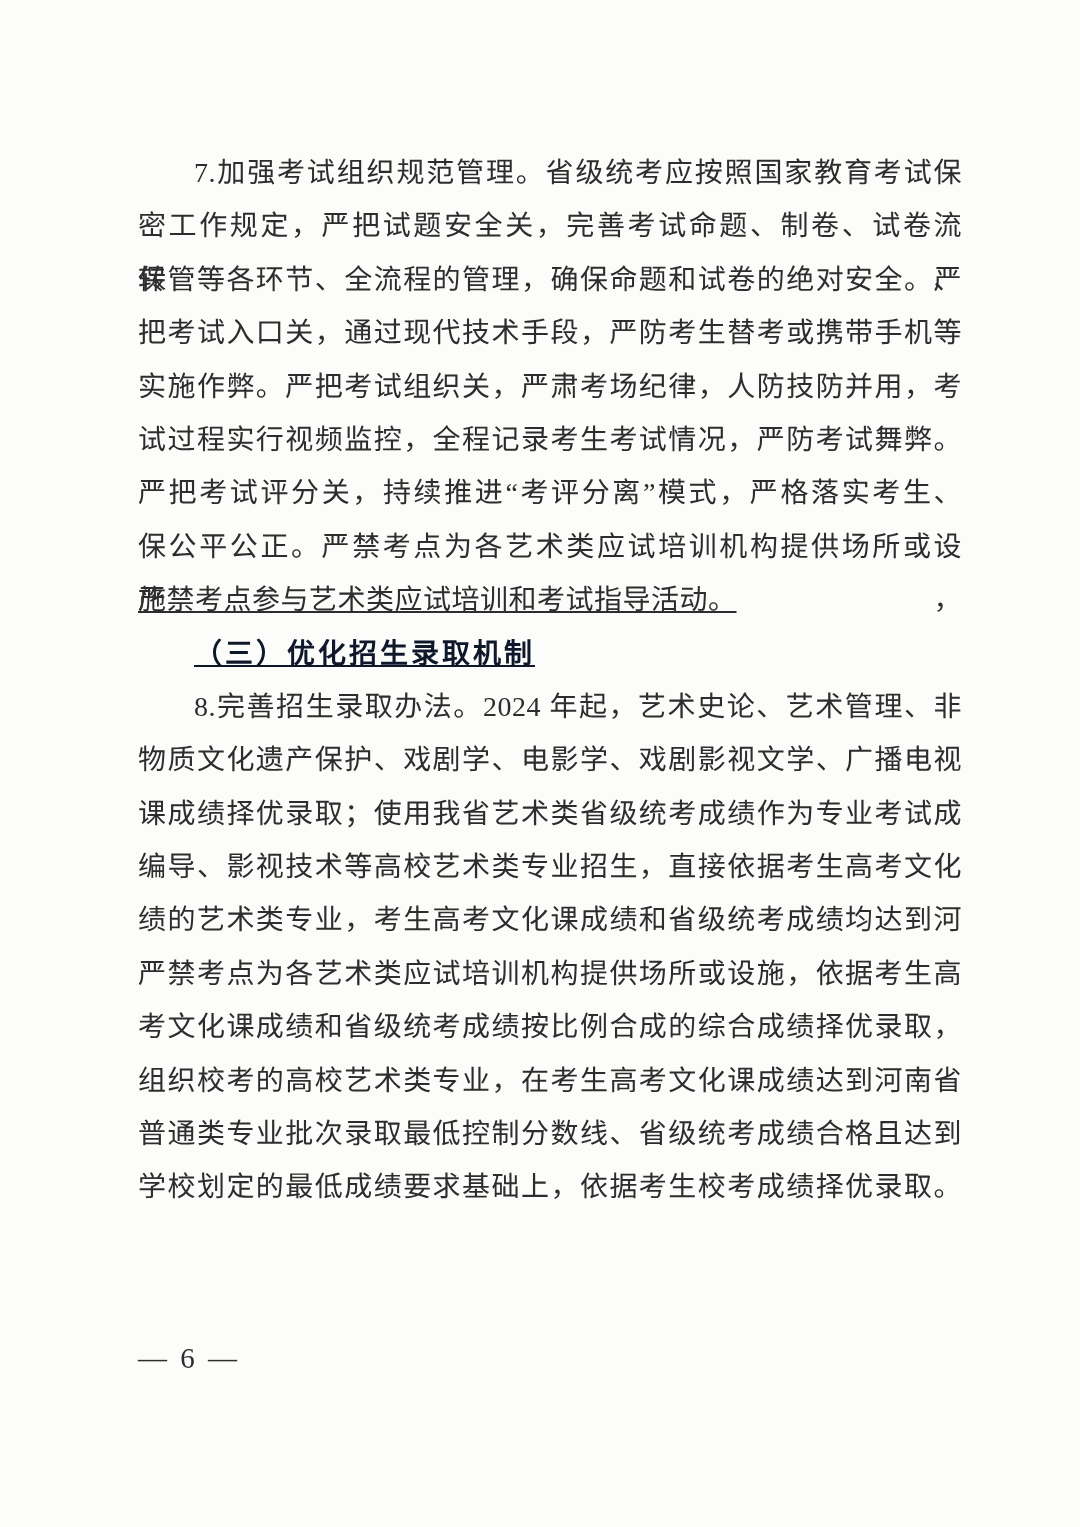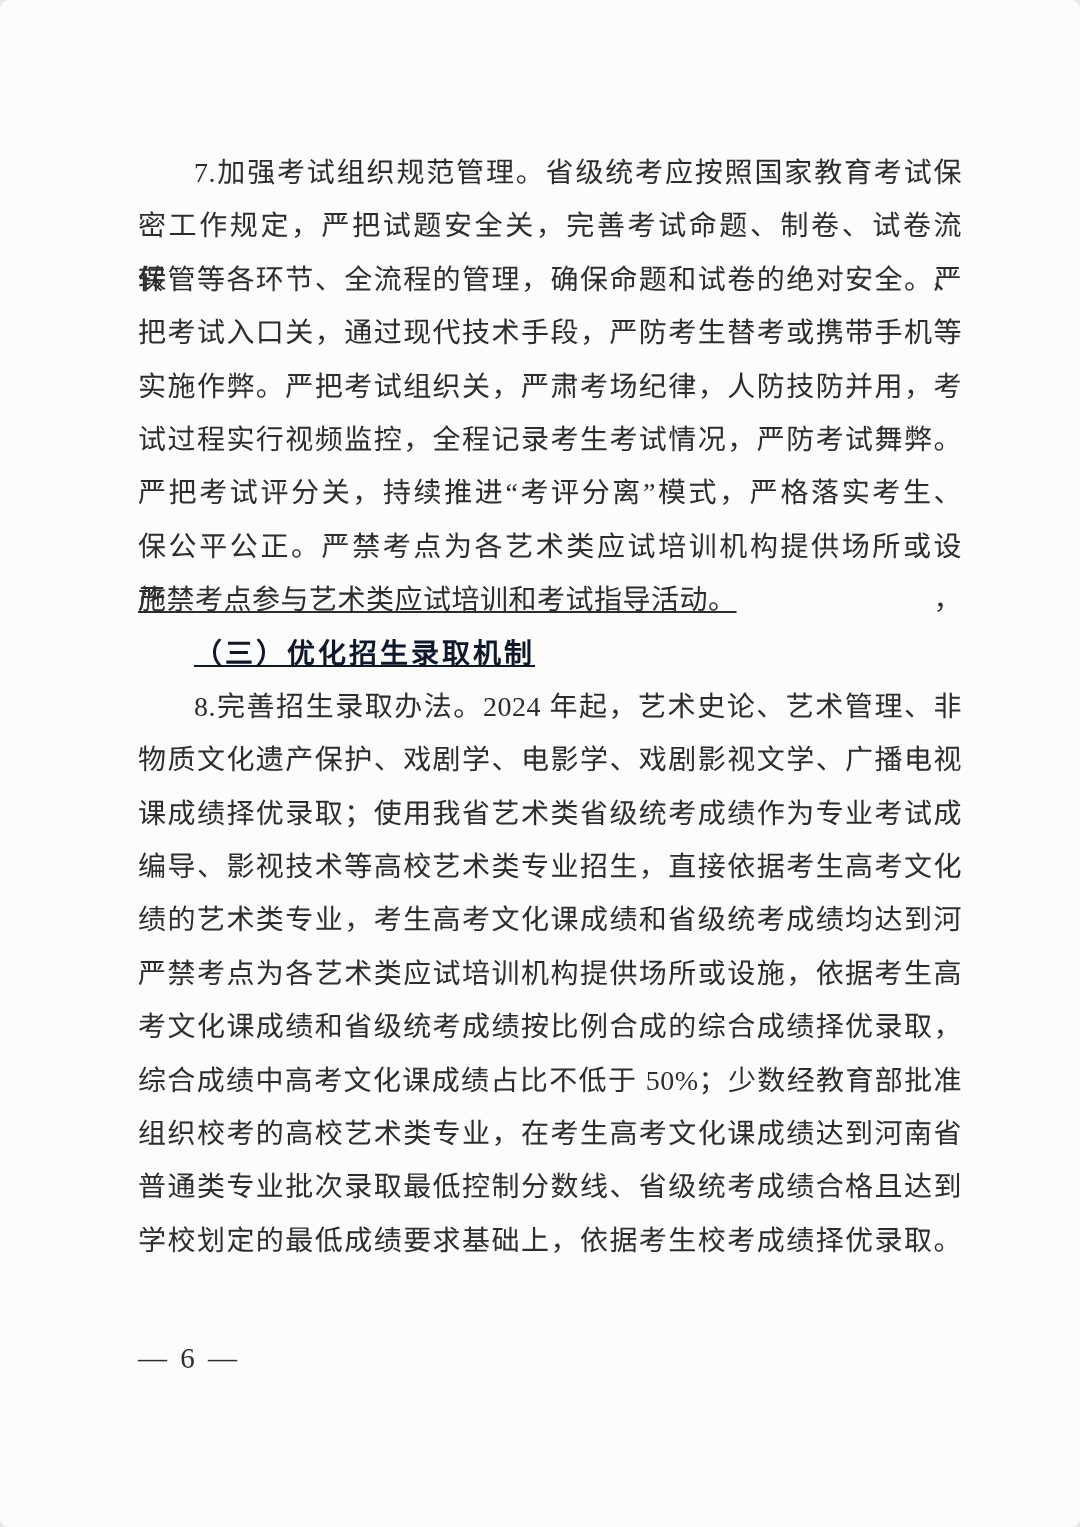--- a/index.html
+++ b/index.html
@@ -8,21 +8,20 @@
     background: #e8e8e6;
   }
   .page {
     position: relative;
     width: 1080px;
     height: 1527px;
     margin: 0 auto;
     background: #fcfcfb;
     overflow: hidden;
     font-family: "Liberation Serif", "DejaVu Serif", serif;
-    border-radius: 9px;
   }
   .doc-body {
     position: absolute;
     left: 138px;
     top: 146px;
     width: 824px;
   }
   .line {
     height: 53.4px;
     line-height: 53.4px;
@@ -73,19 +72,18 @@
       <div class="line fill">保公平公正。严禁考点为各艺术类应试培训机构提供场所或设施，</div>
       <div class="line endline">严禁考点参与艺术类应试培训和考试指导活动。</div>
       <div class="line endline indent heading">（三）优化招生录取机制</div>
       <div class="line fill indent">8.完善招生录取办法。2024 年起，艺术史论、艺术管理、非</div>
       <div class="line fill">物质文化遗产保护、戏剧学、电影学、戏剧影视文学、广播电视</div>
       <div class="line fill">课成绩择优录取；使用我省艺术类省级统考成绩作为专业考试成</div>
       <div class="line fill">编导、影视技术等高校艺术类专业招生，直接依据考生高考文化</div>
       <div class="line fill">绩的艺术类专业，考生高考文化课成绩和省级统考成绩均达到河</div>
       <div class="line fill">严禁考点为各艺术类应试培训机构提供场所或设施，依据考生高</div>
       <div class="line fill">考文化课成绩和省级统考成绩按比例合成的综合成绩择优录取，</div>
-      <div class="line fill">综合成绩中高考文化课成绩占比不低于 50%；少数经教育部批准</div>
       <div class="line fill">组织校考的高校艺术类专业，在考生高考文化课成绩达到河南省</div>
       <div class="line fill">普通类专业批次录取最低控制分数线、省级统考成绩合格且达到</div>
       <div class="line fill">学校划定的最低成绩要求基础上，依据考生校考成绩择优录取。</div>
     </div>
   <div class="page-footer">— 6 —</div>
 </div>
 
 </body></html>

